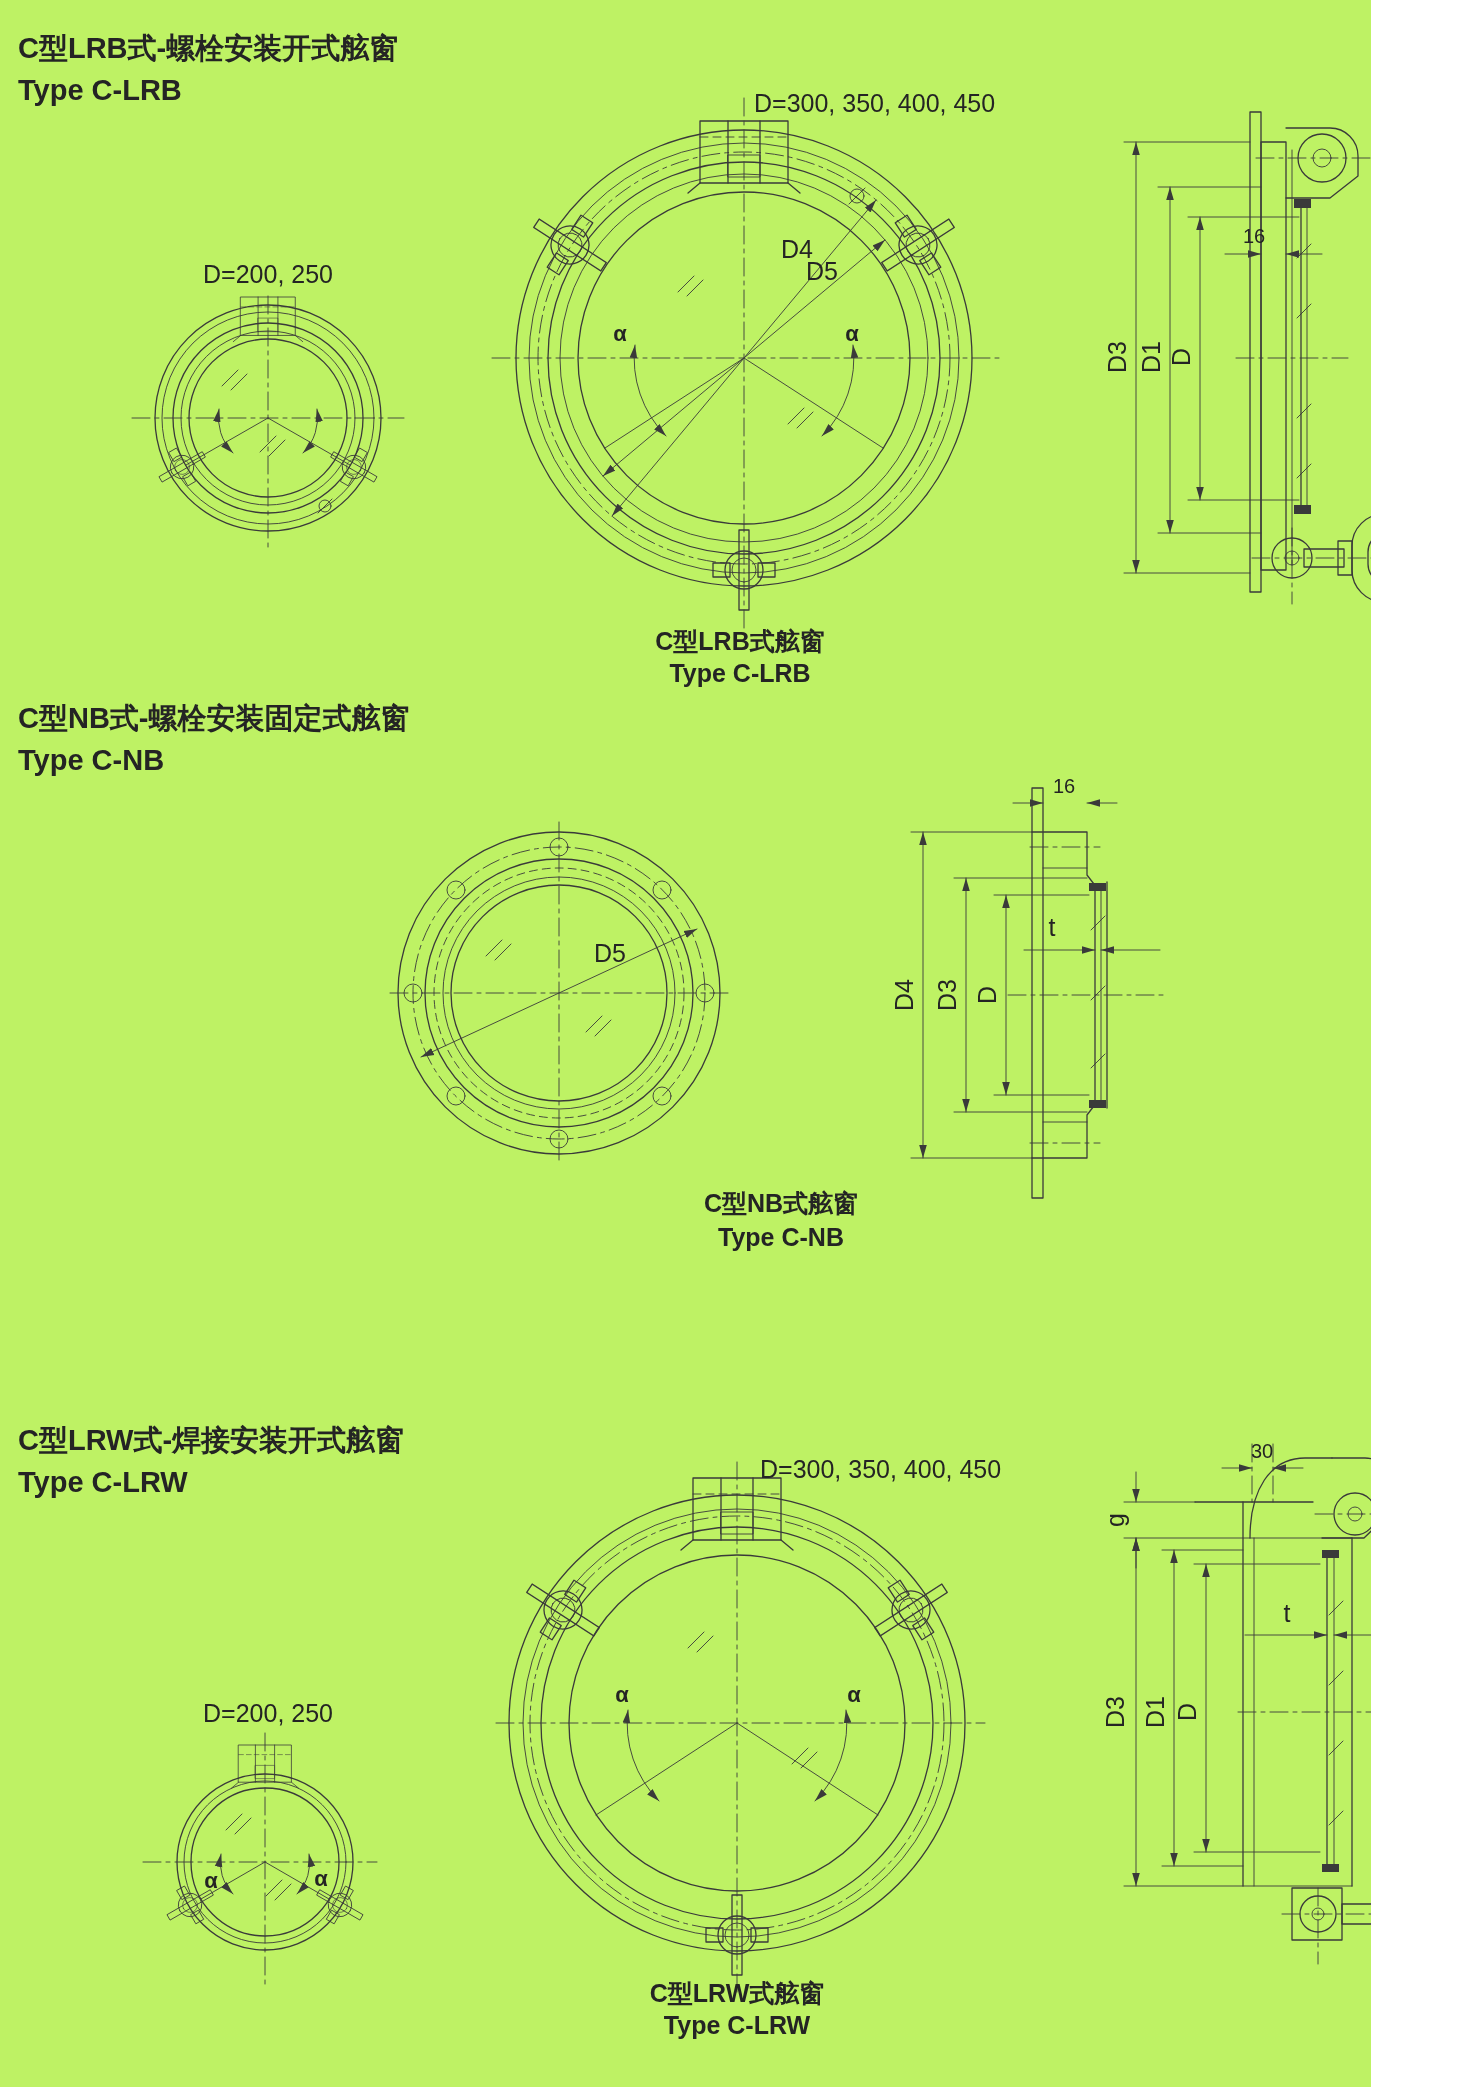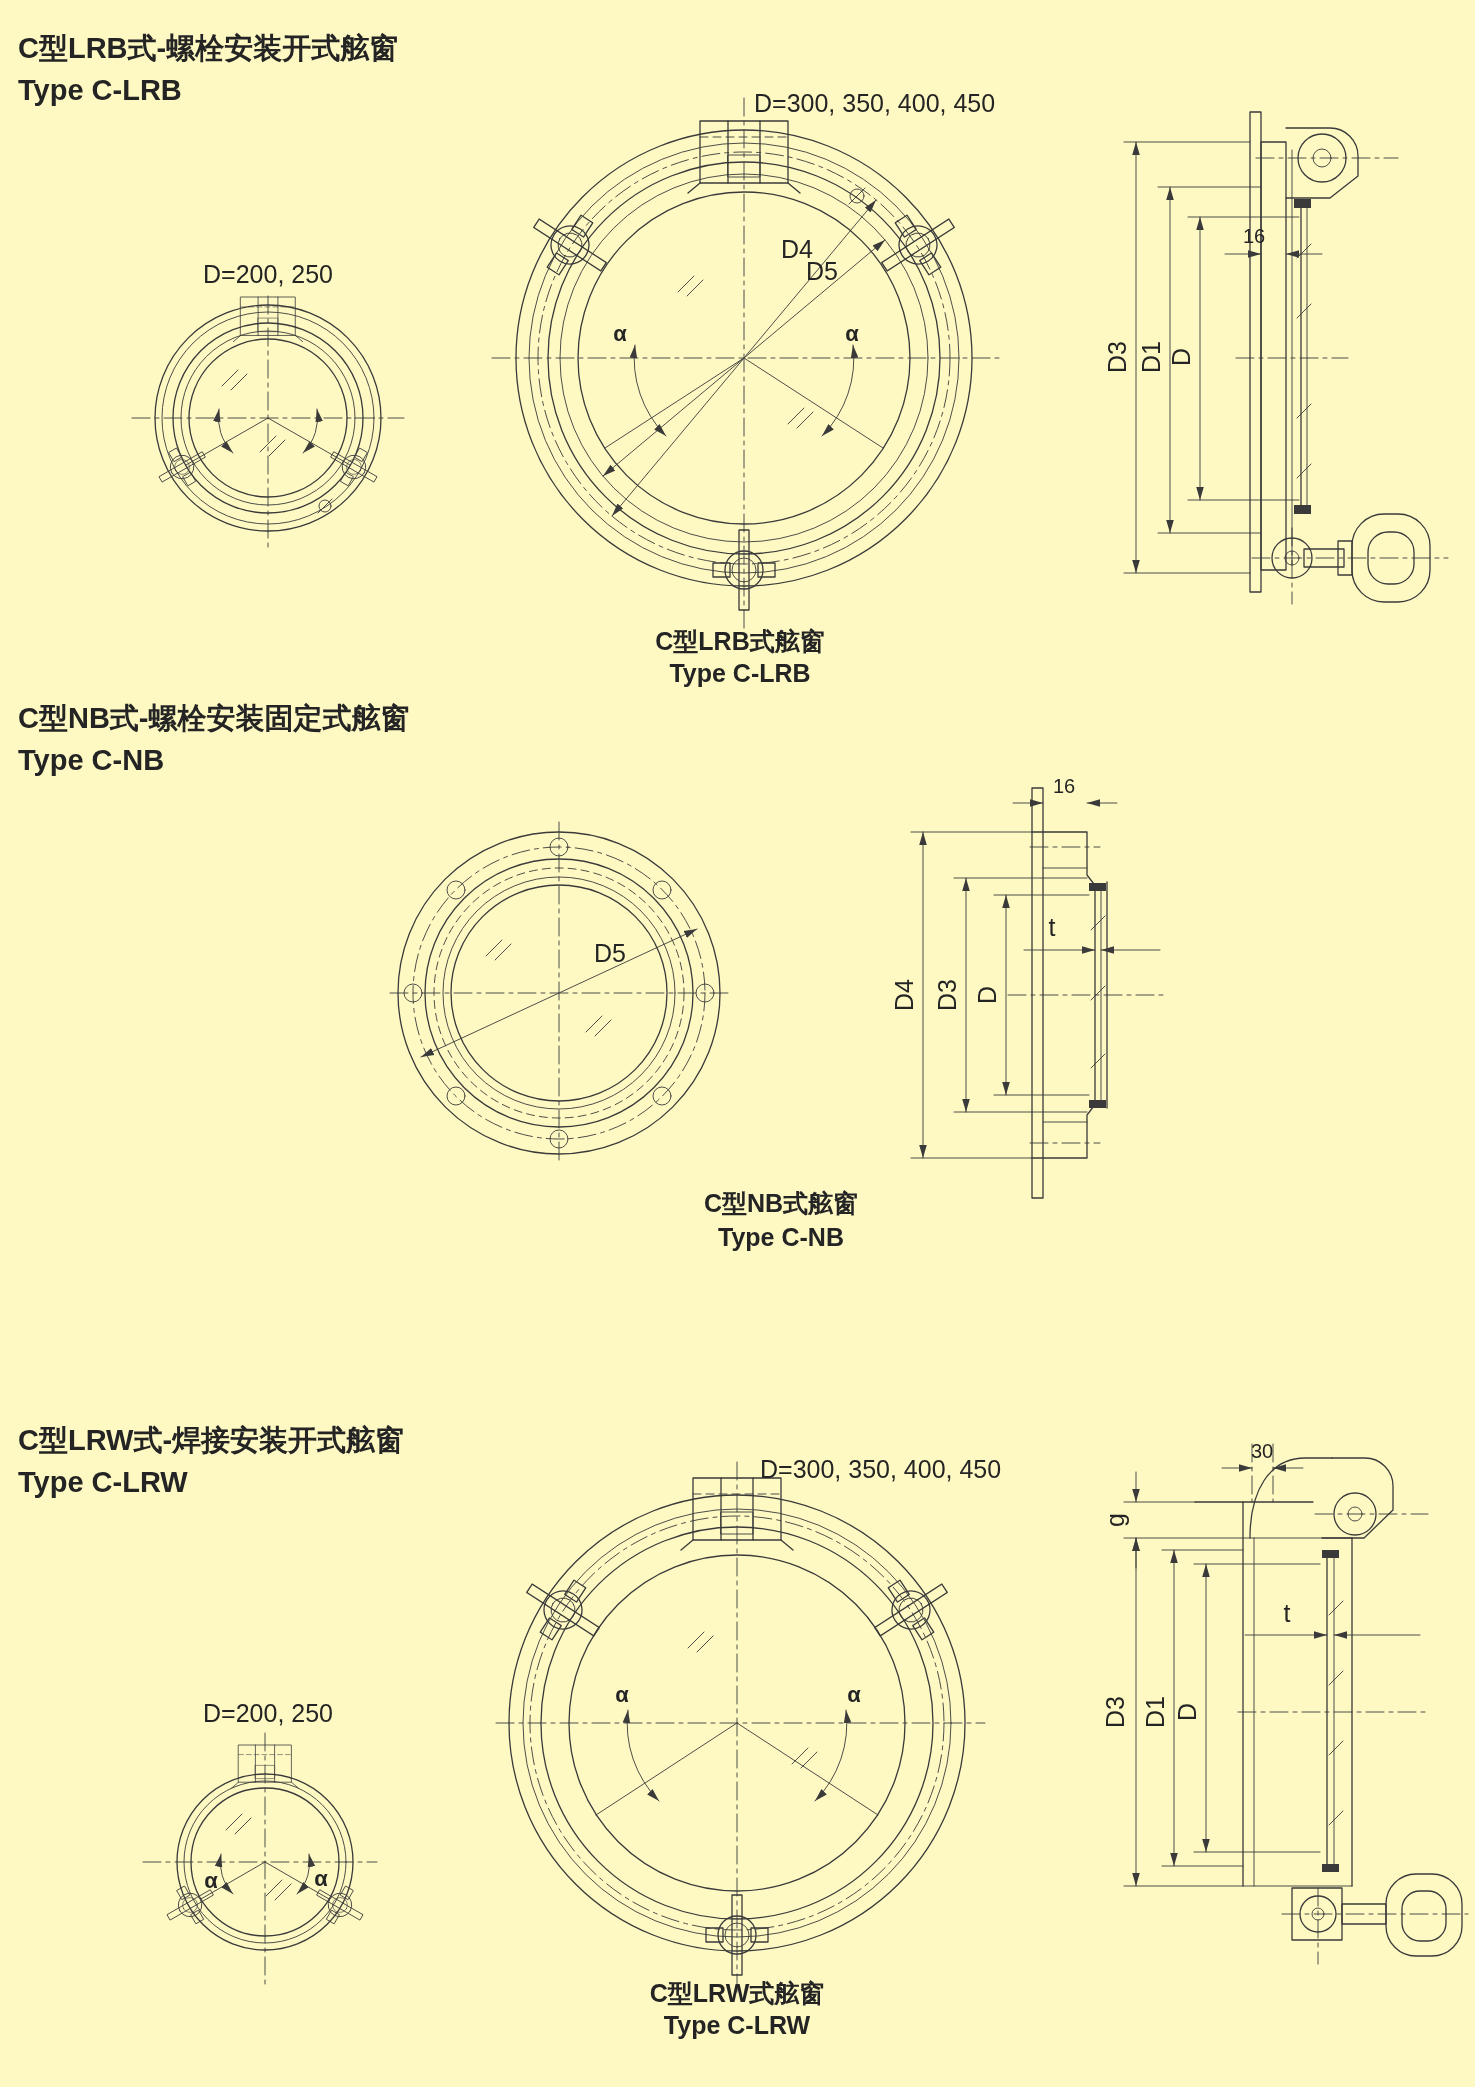--- a/index.html
+++ b/index.html
@@ -1,16 +1,16 @@
 <!DOCTYPE html>
 <html><head>
 <meta charset="utf-8">
 <style>
   html,body{margin:0;padding:0}
-  .page{width:1475px;height:2087px;background:#fef9c3;position:relative;overflow:hidden}
+  .page{width:1371px;height:2087px;background:#bef264;position:relative;overflow:hidden}
   #art line,#art circle,#art rect,#art path,#art ellipse{fill:none;stroke:#3a3a3a;stroke-width:1.3;stroke-linecap:round;stroke-linejoin:round}
   #art .th{stroke-width:0.9}
   #art .cl{stroke-width:0.9;stroke-dasharray:18 5 4 5}
   #art .dsh{stroke-width:0.9;stroke-dasharray:8 5}
   #art .fillb{fill:#3a3a3a;stroke:none}
   #art text{fill:#242424;stroke:none;font-family:"Liberation Sans","DejaVu Sans",sans-serif}
   #art .ttl{font-size:29px;font-weight:bold}
   #art .cap{font-size:25px;font-weight:bold}
   #art .lbl{font-size:25px}
   #art .dim{font-size:25px}

